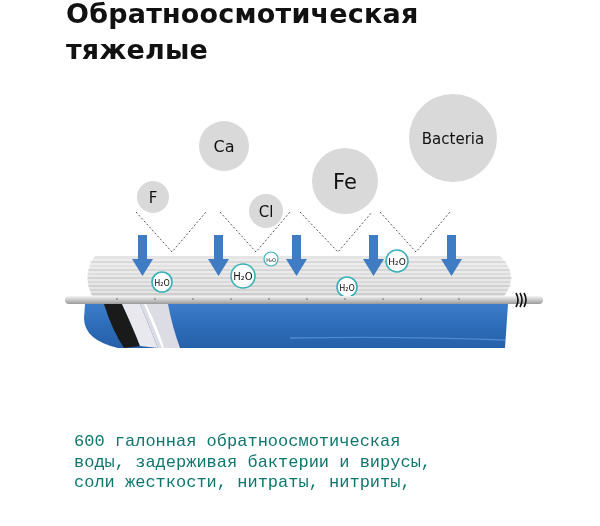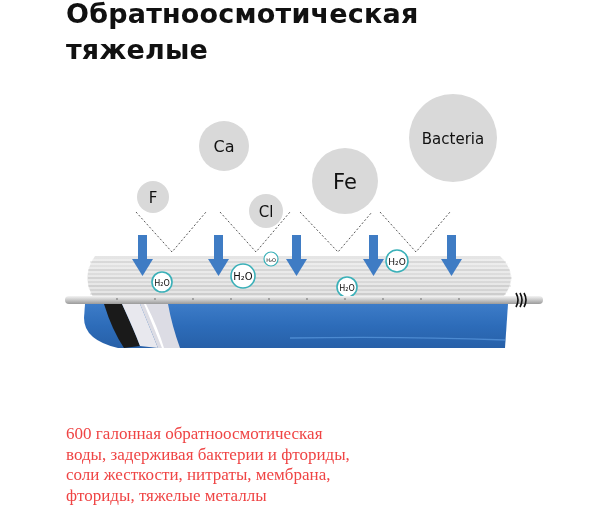--- a/index.html
+++ b/index.html
@@ -8,23 +8,23 @@
       font-family: "DejaVu Sans", sans-serif; color: #111;
     }
     .title {
       position: absolute; left: 66px; top: -4px; margin: 0;
       font-family: "DejaVu Sans", sans-serif; font-weight: bold;
       font-size: 27px; line-height: 36px; letter-spacing: 0.2px; color: #111;
     }
     .title span { display: block; }
     .diagram { position: absolute; left: 0; top: 80px; width: 600px; height: 320px; }
     .desc {
-      position: absolute; left: 66px; top: 424px; margin: 0;
-      font-size: 17px; line-height: 20.5px; color: #ef4444;
-      font-family: Liberation Serif, serif;
+      position: absolute; left: 66px; top: 424px; margin: 8px;
+      font-size: 17px; line-height: 20.5px; color: #0f766e;
+      font-family: Liberation Mono, monospace;
     }
     .desc span { display: block; white-space: nowrap; }
     svg text { font-family: "DejaVu Sans", sans-serif; }
   </style>
 </head>
 <body>
 
 <h1 class="title">
   <span>Обратноосмотическая</span>
   <span>тяжелые</span>
@@ -173,16 +173,15 @@
 
       <path d="M122,304 L140,304 Q150,328 158,348 L140,346 Q134,330 122,304 Z" fill="#e8e8ee"></path>
       <path d="M140,304 L168,304 Q172,326 180,348 L158,348 Q150,328 140,304 Z" fill="#dcdce4"></path>
       <path d="M144,304 L146,304 Q158,328 164,348 L162,348 Q154,328 144,304 Z" fill="#ffffff"></path>
     </g>
   </svg>
 </div>
 
 <p class="desc">
   <span>600 галонная обратноосмотическая</span>
-  <span>воды, задерживая бактерии и фториды,</span>
-  <span>соли жесткости, нитраты, мембрана,</span>
-  <span>фториды, тяжелые металлы</span>
+  <span>воды, задерживая бактерии и вирусы,</span>
+  <span>соли жесткости, нитраты, нитриты,</span>
 </p>
 
 </body></html>

